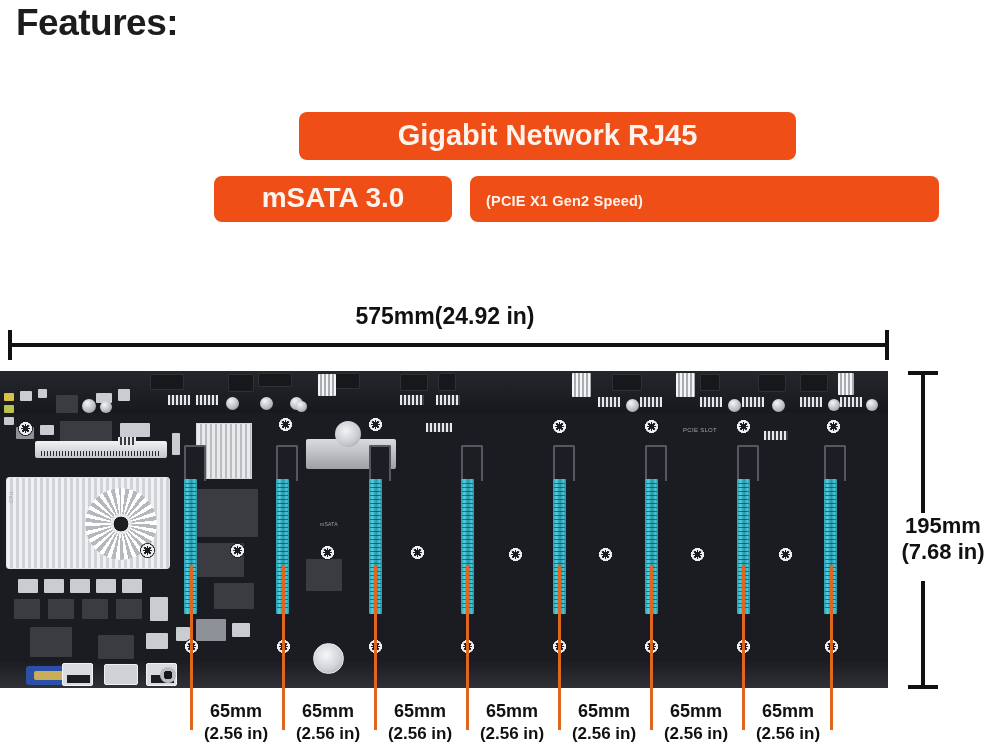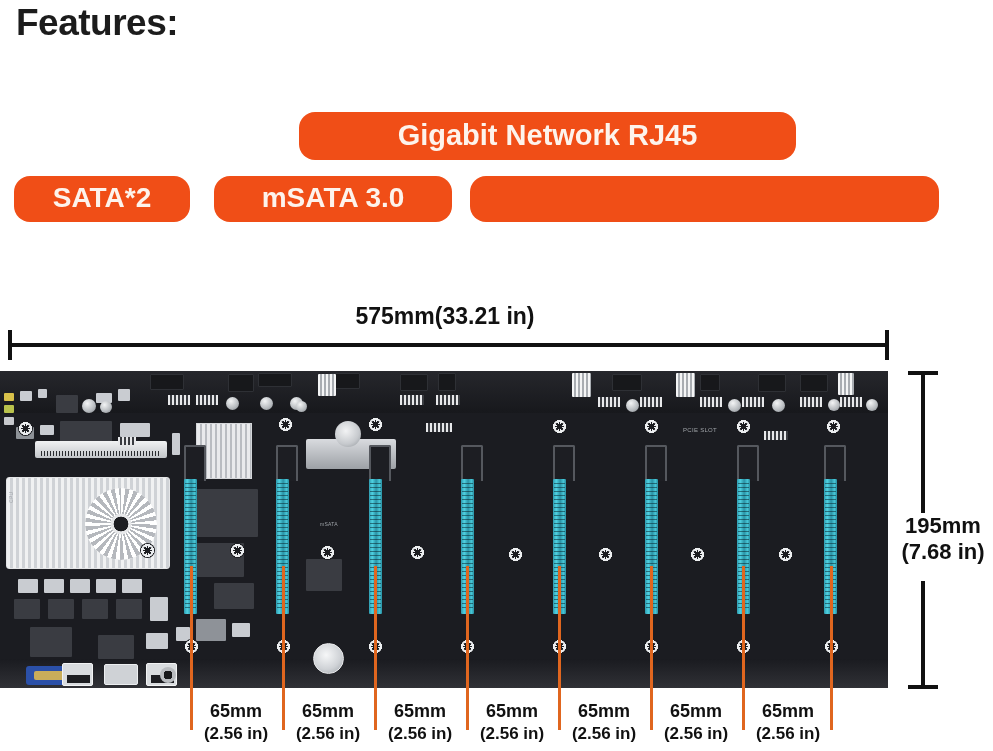--- a/index.html
+++ b/index.html
@@ -26,21 +26,21 @@
     letter-spacing: -0.5px;
     color: #1c1c1c;
     line-height: 1.15;
   }
 
   
   .badge {
     position: absolute;
     background: #f04e17;
     color: #fdf3ec;
-    border-radius: 16px;
+    border-radius: 8px;
     display: flex;
     align-items: center;
     justify-content: center;
     font-weight: 700;
     white-space: nowrap;
     line-height: 1;
   }
   .badge-gigabit {
     left: 299px; top: 112px;
     width: 497px; height: 48px;
@@ -367,32 +367,30 @@
 <body>
 
 <div id="page">
 
   <div class="features-heading">Features:</div>
 
   <div class="badge badge-gigabit">
     <span>Gigabit Network RJ45</span>
   </div>
 
-  <div class="badge badge-sata">
-    <span>SATA*2</span>
-  </div>
 
   <div class="badge badge-msata">
     <span>mSATA 3.0</span>
   </div>
 
   <div class="badge badge-pcie">
-  </div>
-
-  <div class="dim-h-label">575mm(33.21 in)</div>
+    <span class="sub">(PCIE X1 Gen2 Speed)</span>
+  </div>
+
+  <div class="dim-h-label">575mm(24.92 in)</div>
   <div class="dim-h-cap left"></div>
   <div class="dim-h-cap right"></div>
   <div class="dim-h-line"></div>
 
   <div class="dim-v-cap top"></div>
   <div class="dim-v-line top"></div>
   <div class="dim-v-label">
     <span>195mm</span><br>
     <span>(7.68 in)</span>
   </div>

